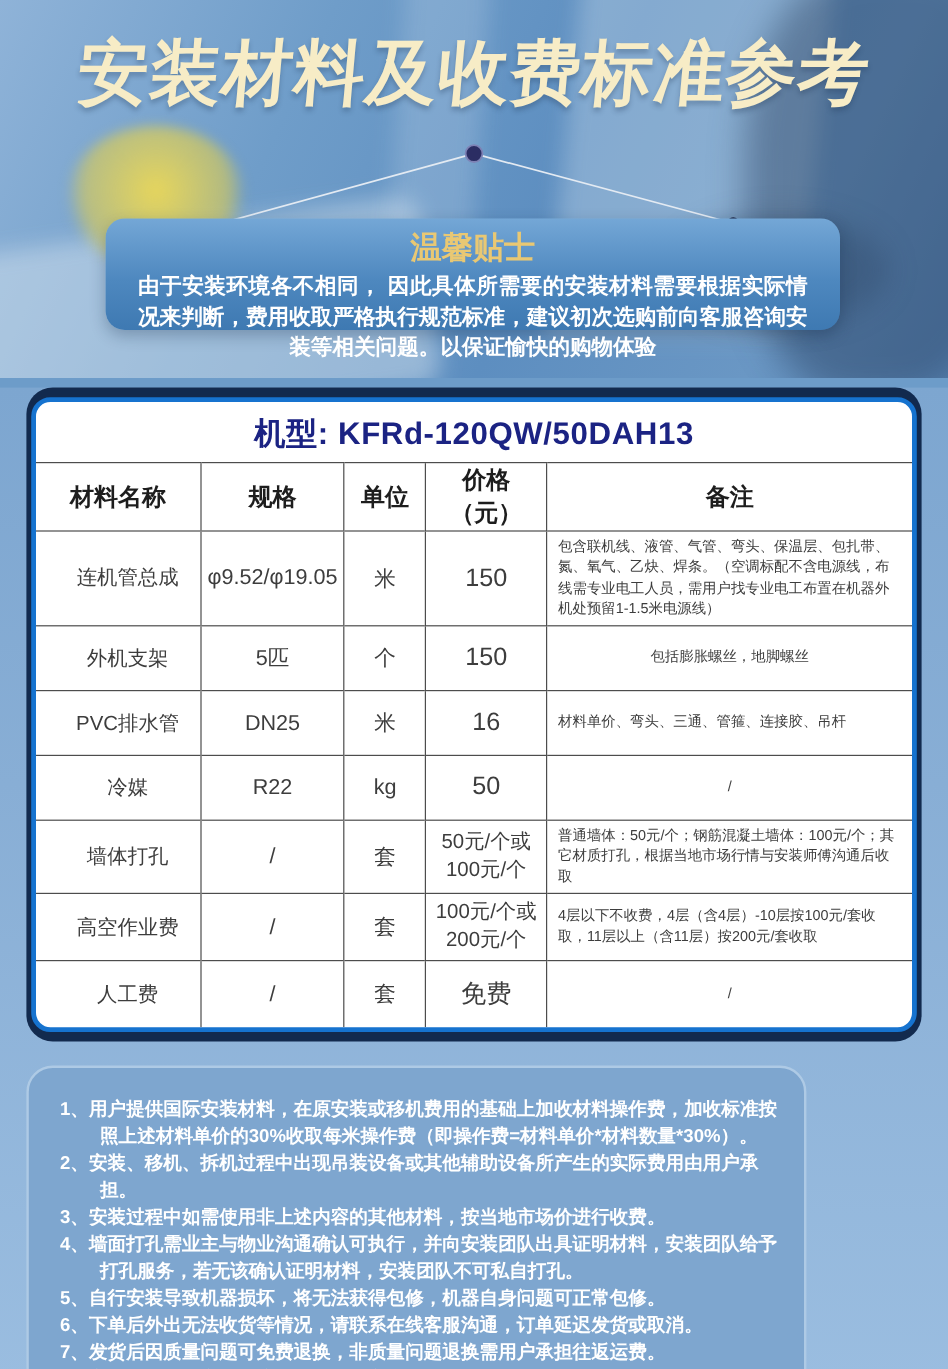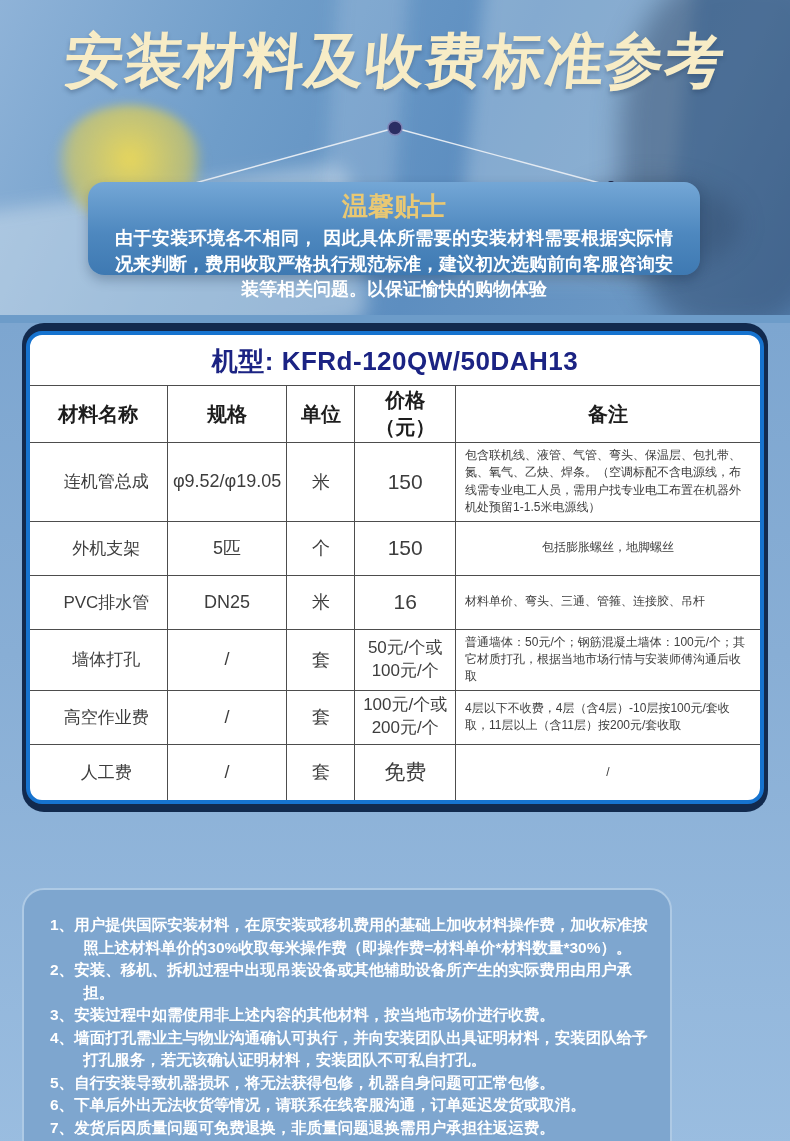--- a/index.html
+++ b/index.html
@@ -133,20 +133,27 @@
                 <td class="col-note">包括膨胀螺丝，地脚螺丝</td>
               </tr>
               <tr>
                 <td class="col-name">PVC排水管</td>
                 <td class="col-spec">DN25</td>
                 <td class="col-unit">米</td>
                 <td class="col-price">16</td>
                 <td class="col-note long">材料单价、弯头、三通、管箍、连接胶、吊杆</td>
               </tr>
               <tr>
+                <td class="col-name">冷媒</td>
+                <td class="col-spec">R22</td>
+                <td class="col-unit">kg</td>
+                <td class="col-price">50</td>
+                <td class="col-note">/</td>
+              </tr>
+              <tr>
                 <td class="col-name">墙体打孔</td>
                 <td class="col-spec">/</td>
                 <td class="col-unit">套</td>
                 <td class="col-price small">50元/个或100元/个</td>
                 <td class="col-note long">普通墙体：50元/个；钢筋混凝土墙体：100元/个；其它材质打孔，根据当地市场行情与安装师傅沟通后收取</td>
               </tr>
               <tr>
                 <td class="col-name">高空作业费</td>
                 <td class="col-spec">/</td>
                 <td class="col-unit">套</td>

